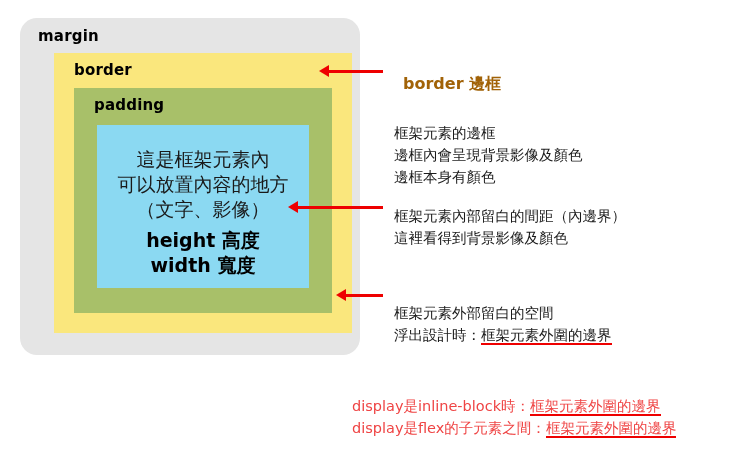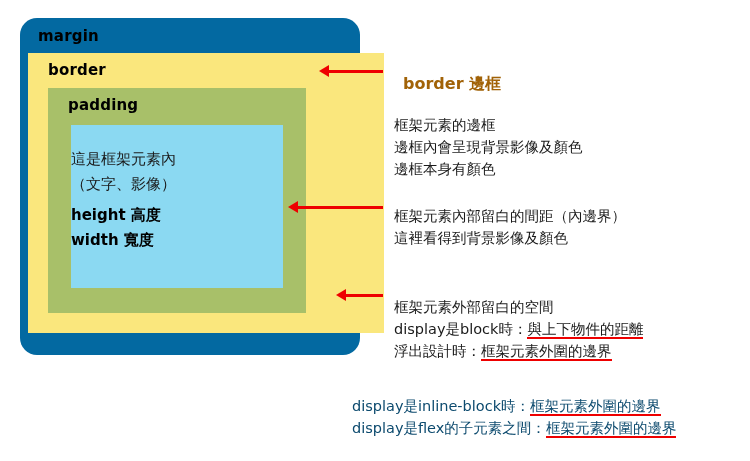--- a/index.html
+++ b/index.html
@@ -8,25 +8,25 @@
     background:#ffffff;
     font-family:"DejaVu Sans","Liberation Sans",sans-serif;
     position:relative;
     overflow:hidden;
   }
   .stage{position:absolute;left:0;top:0;width:750px;height:461px;}
 
   
   .box-margin{
     position:absolute;left:20px;top:18px;width:340px;height:337px;
-    background:#0369a1;
+    background:#e5e5e5;
     border-radius:17px;
   }
   .box-border{
-    position:absolute;left:8px;top:35px;width:356px;height:280px;
+    position:absolute;left:34px;top:35px;width:298px;height:280px;
     background:#fae77d;
   }
   .box-padding{
     position:absolute;left:20px;top:35px;width:258px;height:225px;
     background:#a8c069;
   }
   .box-content{
     position:absolute;left:23px;top:37px;width:212px;height:163px;
     background:#8bd9f2;
   }
@@ -36,22 +36,22 @@
     font-size:15px;
     color:#000;
     letter-spacing:0.2px;
   }
   .lbl-margin{left:18px;top:9px;}
   .lbl-border{left:20px;top:8px;}
   .lbl-padding{left:20px;top:8px;}
 
   .content-text{
     position:absolute;left:0;top:22px;width:212px;
-    text-align:left;
-    font-size:15px;
+    text-align:center;
+    font-size:19px;
     color:#1a1a1a;
     line-height:25px;
   }
   .content-text .bold{
     font-weight:bold;
     color:#000;
   }
   .content-text .sp{display:block;height:6px;}
 
   
@@ -85,50 +85,51 @@
     white-space:nowrap;
   }
   .ann-lines div{white-space:nowrap;}
   .indent{padding-left:12px;}
   .u{
     border-bottom:2px solid #ee0000;
     padding-bottom:0px;
   }
 
   .ann-border{left:389px;top:60px;}
-  .ann-border .ann-lines{margin-top:19px;padding-left:5px;}
+  .ann-border .ann-lines{margin-top:27px;padding-left:5px;}
 
   .ann-padding{left:389px;top:196px;}
   .ann-padding .ann-lines{margin-top:9px;padding-left:5px;}
 
   .ann-margin{left:389px;top:284px;}
-  .ann-margin .ann-lines{margin-top:12px;padding-left:5px;}
+  .ann-margin .ann-lines{margin-top:18px;padding-left:5px;}
 
   .ann-extra{
     position:absolute;left:352px;top:395px;
-    font-size:14.5px;color:#0c4a6e;line-height:22px;white-space:nowrap;
+    font-size:14.5px;color:#ef4444;line-height:22px;white-space:nowrap;
   }
 </style>
 </head>
 <body>
 
 <div class="stage">
 
   <div class="box-margin">
     <span class="box-label lbl-margin">margin</span>
 
     <div class="box-border">
       <span class="box-label lbl-border">border</span>
 
       <div class="box-padding">
         <span class="box-label lbl-padding">padding</span>
 
         <div class="box-content">
           <div class="content-text">
             <div>這是框架元素內</div>
+            <div>可以放置內容的地方</div>
             <div>（文字、影像）</div>
             <span class="sp"></span>
             <div class="bold">height 高度</div>
             <div class="bold">width 寬度</div>
           </div>
         </div>
       </div>
     </div>
   </div>
 
@@ -148,21 +149,20 @@
   <div class="ann ann-padding">
     <div class="ann-lines">
       <div>框架元素內部留白的間距（內邊界）</div>
       <div>這裡看得到背景影像及顏色</div>
     </div>
   </div>
 
   <div class="ann ann-margin">
     <div class="ann-lines">
       <div>框架元素外部留白的空間</div>
-      <div><span>display是block時：</span><span class="u">與上下物件的距離</span></div>
       <div><span>浮出設計時：</span><span class="u">框架元素外圍的邊界</span></div>
     </div>
   </div>
 
   <div class="ann-extra">
     <div><span>display是inline-block時：</span><span class="u">框架元素外圍的邊界</span></div>
     <div><span>display是flex的子元素之間：</span><span class="u">框架元素外圍的邊界</span></div>
   </div>
 
 </div>

